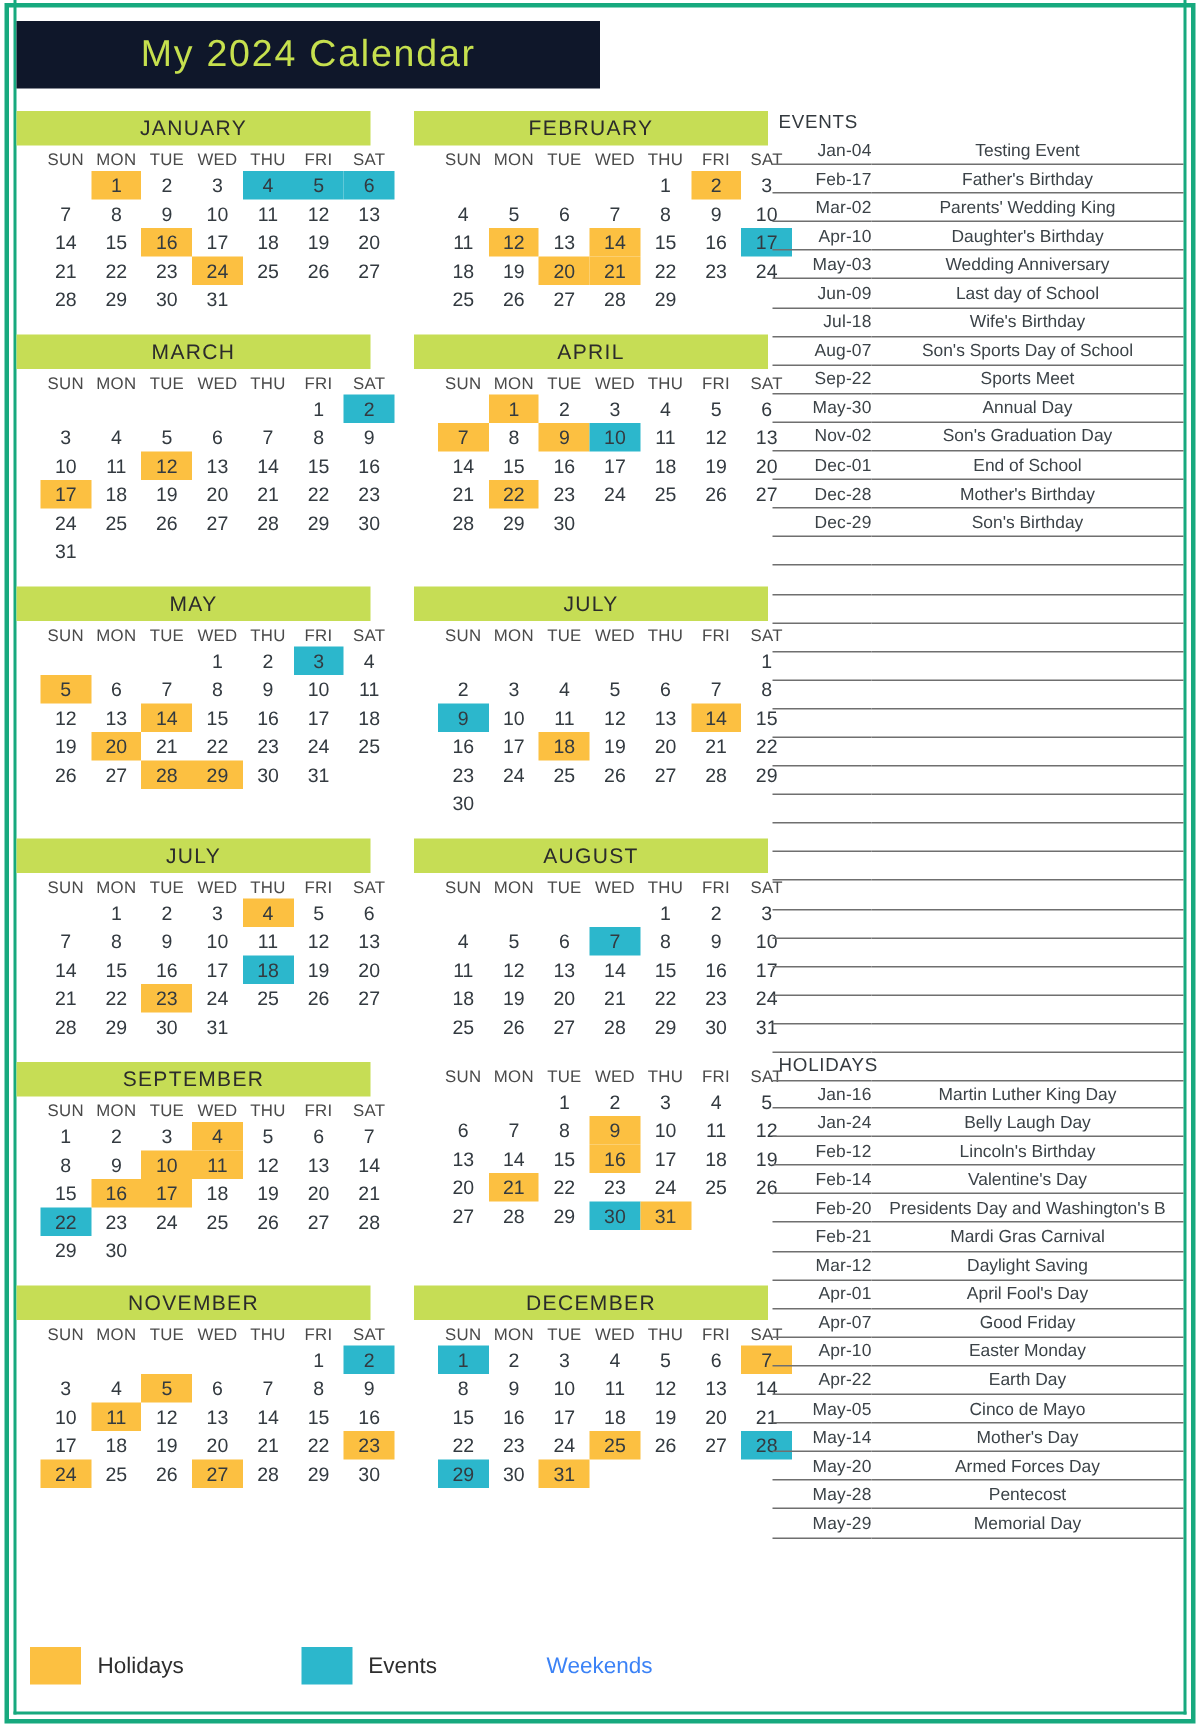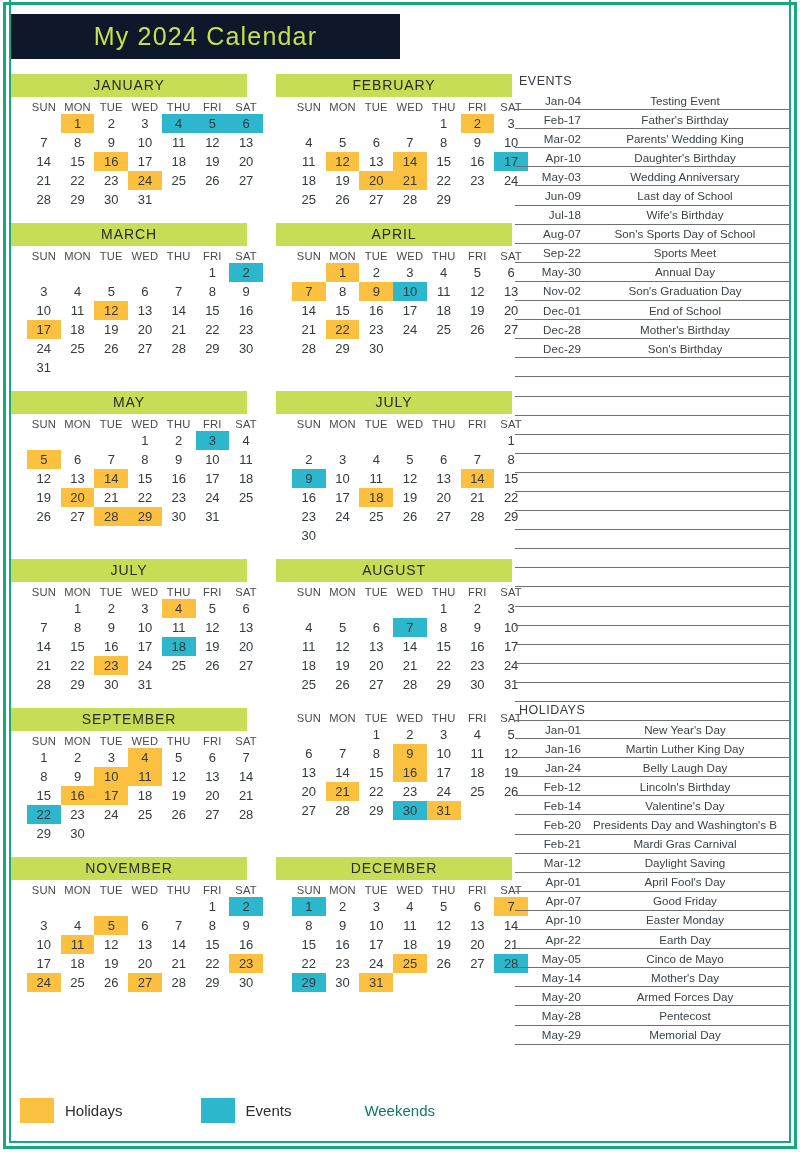--- a/index.html
+++ b/index.html
@@ -106,21 +106,21 @@
     display:flex;align-items:center;
   }
   .legend .sw{
     width:34px;height:25px;display:inline-block;
   }
   .legend .sw.holidays{background:#fcc041;}
   .legend .sw.events{background:#2cb7cc;}
   .legend .lbl{
     font-size:15px;color:#2d2d2d;margin-left:11px;
   }
-  .legend .lbl.weekends{color:#0f766e;text-align:center;}
+  .legend .lbl.weekends{color:#3b82f6;text-align:center;}
   .legend .item{display:flex;align-items:center;}
   .legend .item.i1{margin-left:9px;}
   .legend .item.i2{margin-left:78px;}
   .legend .item.i3{margin-left:62px;}
 
   
   .sidebar{
     position:absolute;left:504px;top:74px;width:274px;
   }
   .list-title{
@@ -1094,24 +1094,20 @@
             </tr>
           </tbody>
       </table>
     </div>
 
     <div class="holidays-block">
       <div class="list-title">HOLIDAYS</div>
       <table class="lst">
         <tbody id="holidays-body">
             <tr>
-              <td class="dcol">Jan-01</td>
-              <td class="ncol">New Year's Day</td>
-            </tr>
-            <tr>
               <td class="dcol">Jan-16</td>
               <td class="ncol">Martin Luther King Day</td>
             </tr>
             <tr>
               <td class="dcol">Jan-24</td>
               <td class="ncol">Belly Laugh Day</td>
             </tr>
             <tr>
               <td class="dcol">Feb-12</td>
               <td class="ncol">Lincoln's Birthday</td>

